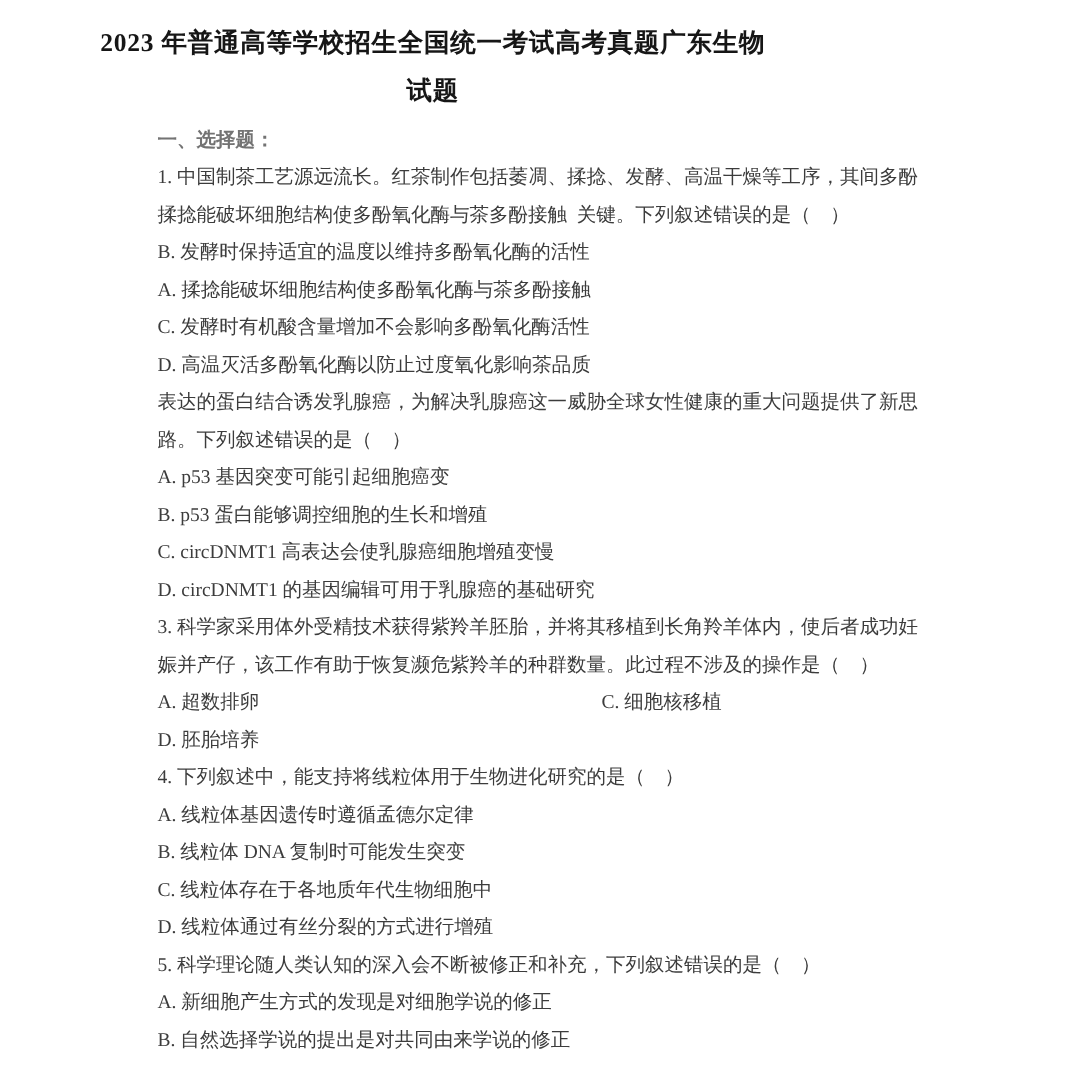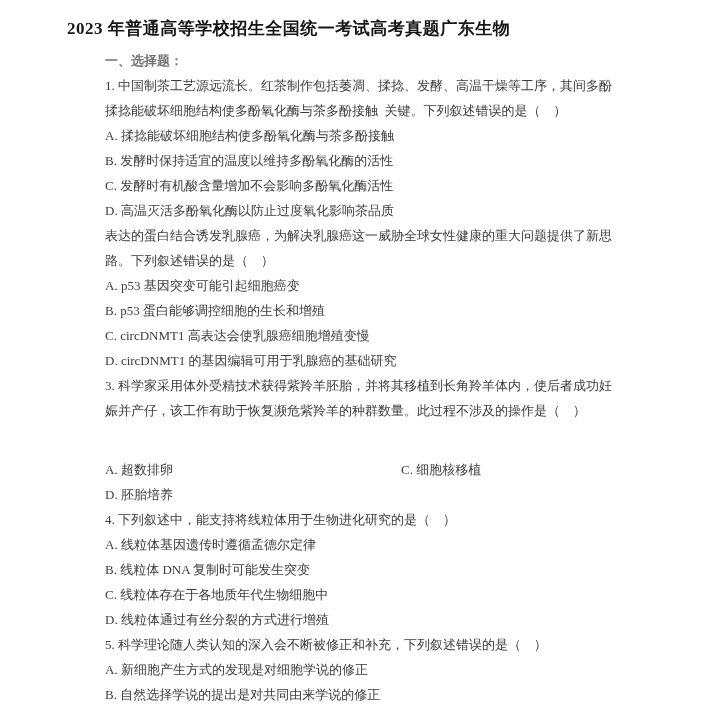--- a/index.html
+++ b/index.html
@@ -35,41 +35,41 @@
   .line {
     white-space: pre;
   }
   .section-heading {
     font-weight: bold;
     color: #737373;
   }
   .option-grid {
     display: grid;
     grid-template-columns: 296px auto;
-    margin-top: 34px;
   }
 </style>
 </head>
 <body>
 
 <div class="page">
 
   <header class="title">
     <div class="title-line">2023 年普通高等学校招生全国统一考试高考真题广东生物</div>
+    <div class="title-line">试题</div>
   </header>
 
   <main class="doc-body">
 
     <div class="line section-heading">一、选择题：</div>
 
     <section class="question">
       <div class="line">1. 中国制茶工艺源远流长。红茶制作包括萎凋、揉捻、发酵、高温干燥等工序，其间多酚</div>
       <div class="line">揉捻能破坏细胞结构使多酚氧化酶与茶多酚接触  关键。下列叙述错误的是（    ）</div>
+      <div class="line">B. 发酵时保持适宜的温度以维持多酚氧化酶的活性</div>
       <div class="line">A. 揉捻能破坏细胞结构使多酚氧化酶与茶多酚接触</div>
-      <div class="line">B. 发酵时保持适宜的温度以维持多酚氧化酶的活性</div>
       <div class="line">C. 发酵时有机酸含量增加不会影响多酚氧化酶活性</div>
       <div class="line">D. 高温灭活多酚氧化酶以防止过度氧化影响茶品质</div>
     </section>
 
     <section class="question">
       <div class="line">表达的蛋白结合诱发乳腺癌，为解决乳腺癌这一威胁全球女性健康的重大问题提供了新思</div>
       <div class="line">路。下列叙述错误的是（    ）</div>
       <div class="line">A. p53 基因突变可能引起细胞癌变</div>
       <div class="line">B. p53 蛋白能够调控细胞的生长和增殖</div>
       <div class="line">C. circDNMT1 高表达会使乳腺癌细胞增殖变慢</div>

